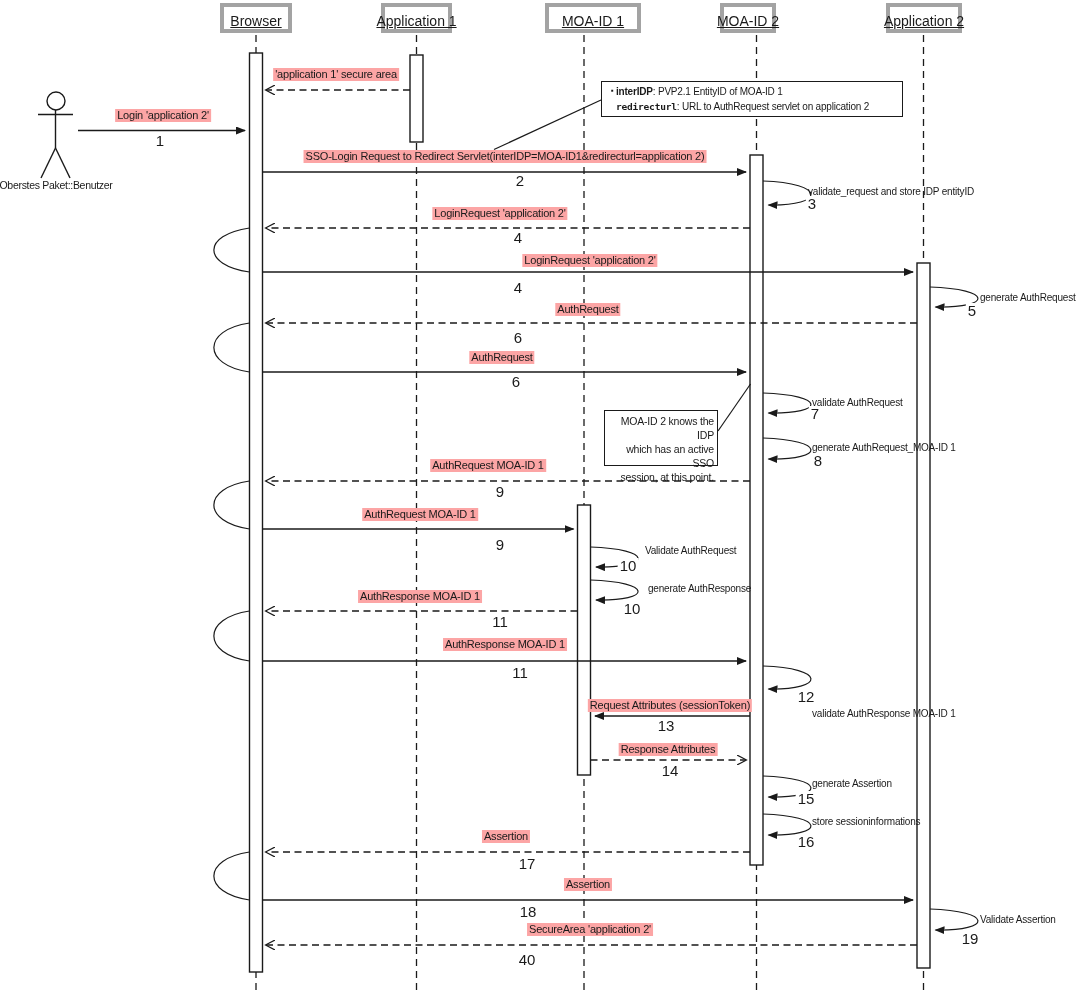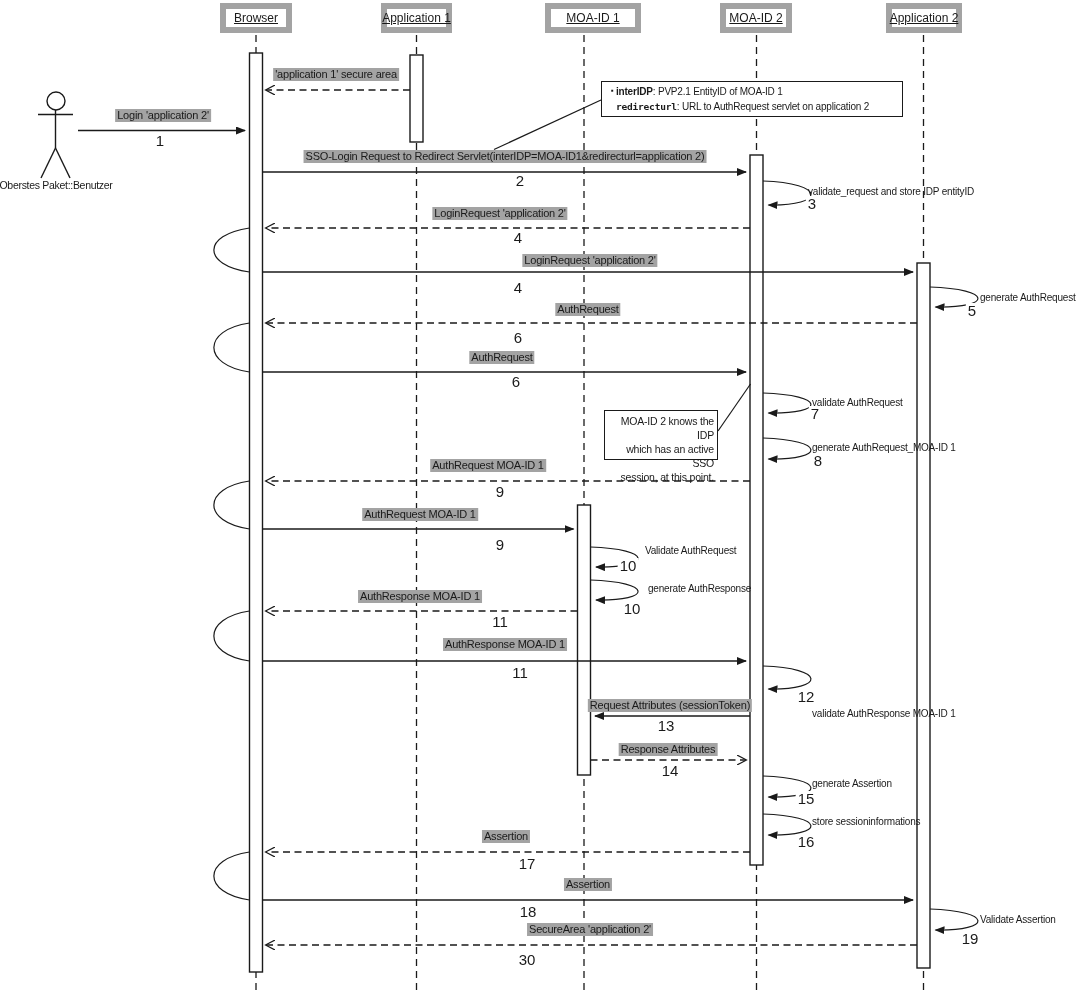--- a/index.html
+++ b/index.html
@@ -3,47 +3,47 @@
 <meta charset="utf-8">
 <style>
   html,body { margin:0; padding:0; background:#fff; }
   .canvas {
     position:relative; width:1082px; height:994px; background:#fff;
     font-family:"Liberation Sans", sans-serif; color:#1a1a1a; overflow:hidden;
   }
   svg.layer { position:absolute; left:0; top:0; }
   .head {
     position:absolute; top:3px; height:30px; box-sizing:border-box;
-    border:6px solid #a3a3a3; background:#fff;
-    display:flex; align-items:center; justify-content:center;
-    font-size:12px; white-space:nowrap;
+    border:4px solid #a3a3a3; background:#fff;
+    display:flex; align-items:flex-end; justify-content:center;
+    font-size:14px; white-space:nowrap;
   }
   .head span { text-decoration:underline; }
   .lbl {
     position:absolute; font-size:11px; line-height:13px; white-space:nowrap;
-    transform:translateX(-50%); background:#a3a3a3; padding:0 2px; letter-spacing:-0.2px;
+    transform:translateX(-50%); background:#fca5a5; padding:0 2px; letter-spacing:-0.2px;
   }
   .lbl-l {
     position:absolute; font-size:10px; line-height:13px; white-space:nowrap;
     letter-spacing:-0.2px;
   }
   .num {
     position:absolute; font-size:15px; line-height:16px; white-space:nowrap;
     transform:translateX(-50%); background:#fff; padding:0 2px;
   }
   .note {
     position:absolute; box-sizing:border-box; border:1.5px solid #1a1a1a; background:#fff;
   }
   .note-params { left:601px; top:81px; width:302px; height:36px; font-size:10px; }
   .note-params .bullet { position:absolute; left:9px; top:4px; font-size:8px; }
   .note-params .lines { position:absolute; left:14px; top:2px; line-height:15px; white-space:nowrap; letter-spacing:-0.2px; }
   .note-params b.term { font-weight:bold; }
   .note-params b.term-mono { font-family:"DejaVu Sans Mono", monospace; font-weight:bold; font-size:9.5px; }
   .note-sso {
-    left:604px; top:410px; width:114px; height:50px;
+    left:604px; top:410px; width:114px; height:56px;
     font-size:10.5px; line-height:14px; text-align:right; padding:3px 3px 0 0; letter-spacing:-0.2px;
   }
   .actor-label {
     position:absolute; left:56px; top:179px; transform:translateX(-50%);
     font-size:10.5px; white-space:nowrap; letter-spacing:-0.3px;
   }
 </style>
 </head>
 <body>
 
@@ -134,21 +134,21 @@
 
   <div class="head" style="left:220px;width:72px">
       <span>Browser</span>
     </div>
   <div class="head" style="left:381px;width:71px">
       <span>Application 1</span>
     </div>
   <div class="head" style="left:545px;width:96px">
       <span>MOA-ID 1</span>
     </div>
-  <div class="head" style="left:720px;width:72px">
+  <div class="head" style="left:720px;width:56px">
       <span>MOA-ID 2</span>
     </div>
   <div class="head" style="left:886px;width:76px">
       <span>Application 2</span>
     </div>
 
   <div class="actor-label">Oberstes Paket::Benutzer</div>
 
   <div class="note note-params">
     <span class="bullet">▪</span>
@@ -232,15 +232,15 @@
   <div class="lbl" style="left:506px;top:830px">Assertion</div>
   <div class="num" style="left:527px;top:856px">17</div>
 
   <div class="lbl" style="left:588px;top:878px">Assertion</div>
   <div class="num" style="left:528px;top:904px">18</div>
 
   <div class="lbl-l" style="left:980px;top:913px">Validate Assertion</div>
   <div class="num" style="left:970px;top:931px">19</div>
 
   <div class="lbl" style="left:590px;top:923px">SecureArea 'application 2'</div>
-  <div class="num" style="left:527px;top:952px">30</div>
+  <div class="num" style="left:527px;top:952px">40</div>
 
 </div>
 
 </body></html>

